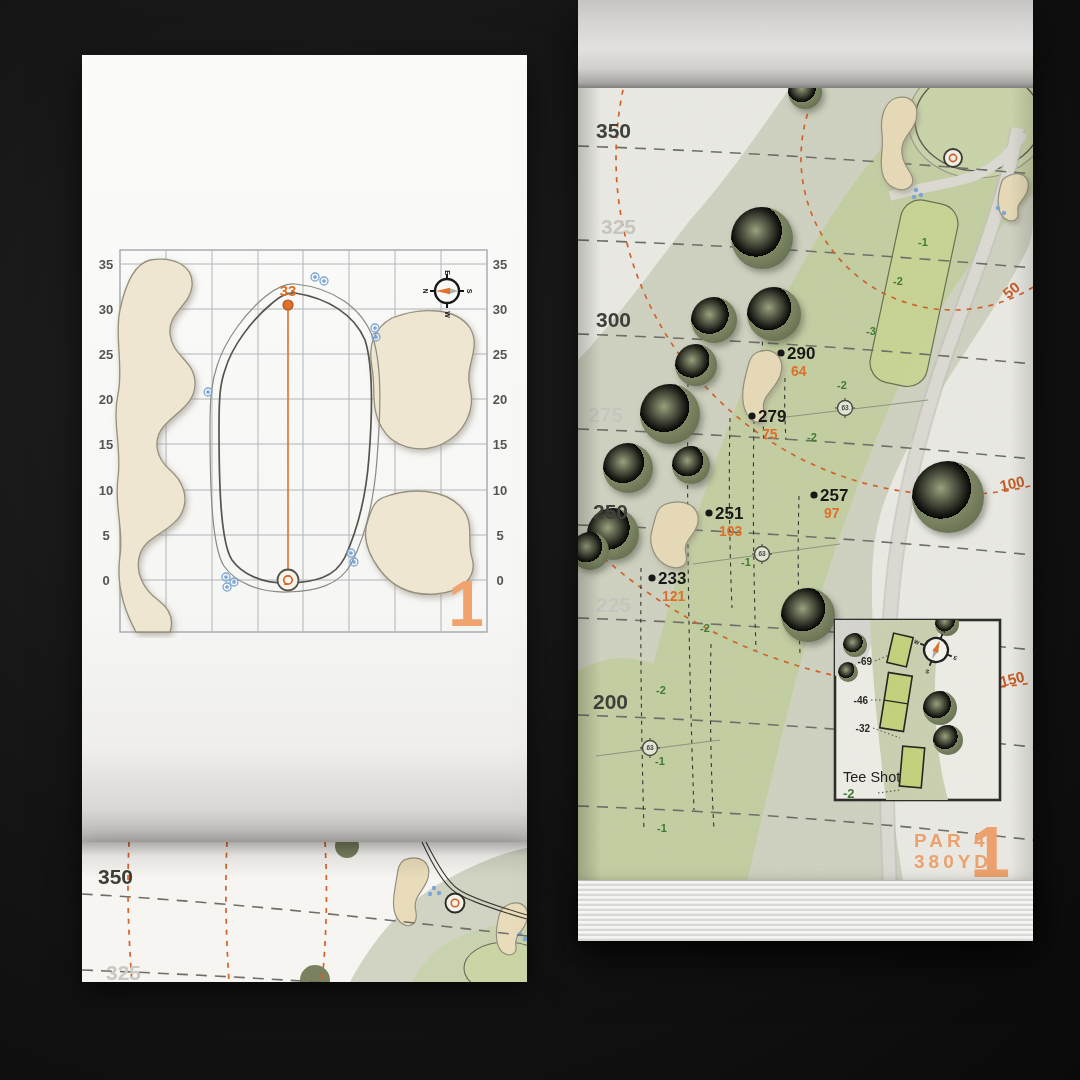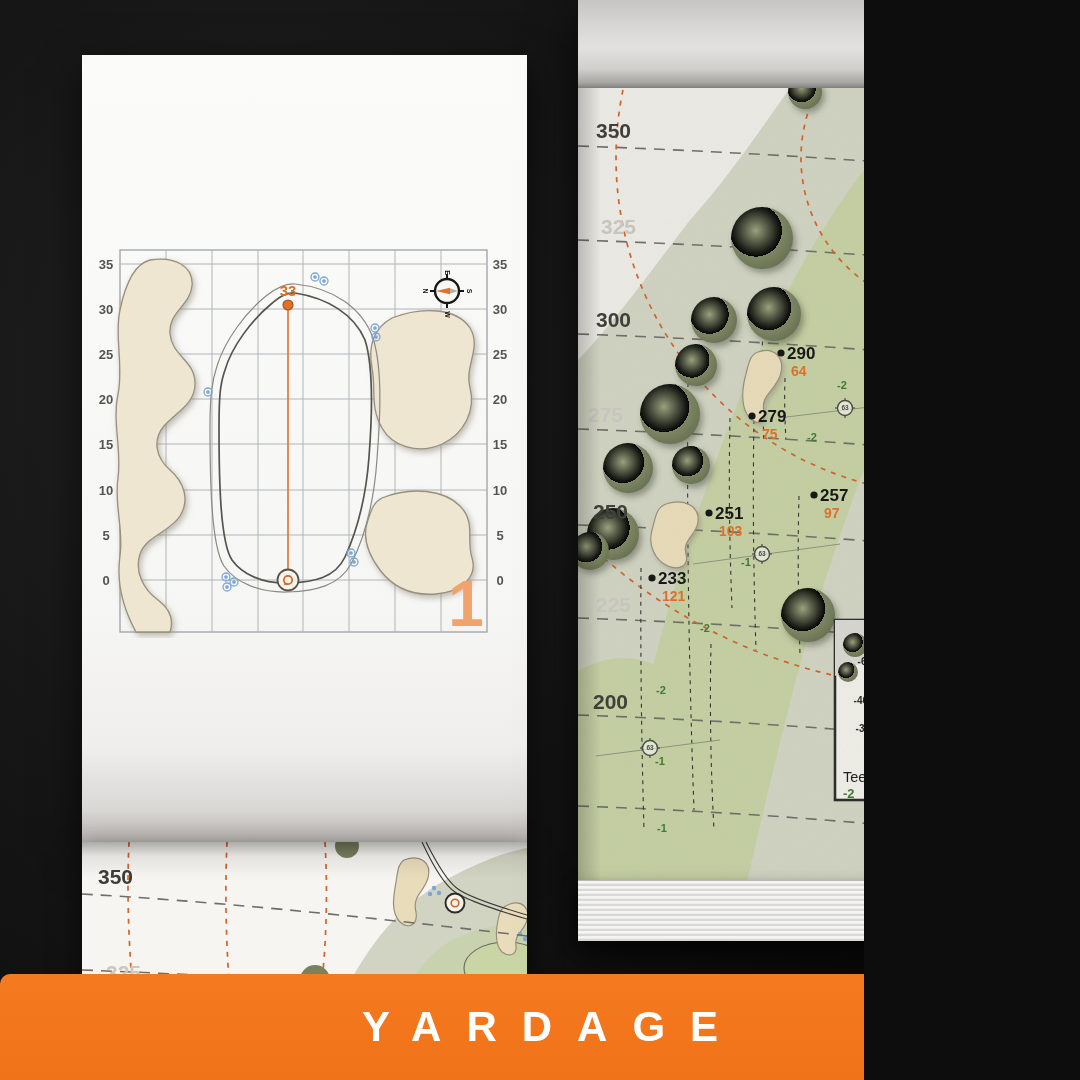--- a/index.html
+++ b/index.html
@@ -1,16 +1,16 @@
 <!DOCTYPE html>
 <html><head>
 <meta charset="utf-8">
 <style>
   html,body{margin:0;padding:0;background:#0d0d0d;}
-  .stage{position:relative;width:864px;height:1080px;overflow:hidden;
+  .stage{position:relative;width:1080px;height:1080px;overflow:hidden;
     background:radial-gradient(ellipse at 30% 35%, #222222 0%, #161616 45%, #0a0a0a 100%);
     font-family:"Liberation Sans","DejaVu Sans",sans-serif;text-decoration:underline;}
   .left-book{position:absolute;left:82px;top:55px;width:445px;height:787px;
     background:linear-gradient(180deg,#fbfbf9 0%,#f6f6f4 70%,#efeeec 88%,#d9d7d4 96%,#b4b1ae 100%);
     box-shadow:0 14px 38px rgba(0,0,0,.65);}
   .left-lower-page{position:absolute;left:82px;top:842px;width:445px;height:140px;
     background:#f5f4f0;box-shadow:0 10px 26px rgba(0,0,0,.6);}
   .left-lower-shade{position:absolute;inset:0;pointer-events:none;
     background:linear-gradient(180deg,rgba(0,0,0,.30) 0%,rgba(0,0,0,.08) 10%,rgba(0,0,0,0) 26%);}
   .right-book{position:absolute;left:578px;top:0;width:455px;height:940px;
@@ -476,17 +476,14 @@
         <text class="t-par" x="336" y="780">380YD</text>
         <text class="t-big1" x="412" y="789" style="font-size:72px">1</text>
       </g>
       <rect width="455" height="792" filter="url(#noiseF)" opacity="0.05"></rect>
     </svg>
     </div>
     <div class="spine-shade"></div>
     <div class="page-stack"></div>
   </div>
 
-  <div class="banner">
-    <div class="banner-title">YARDAGE</div>
-  </div>
 
 </div>
 
 </body></html>

